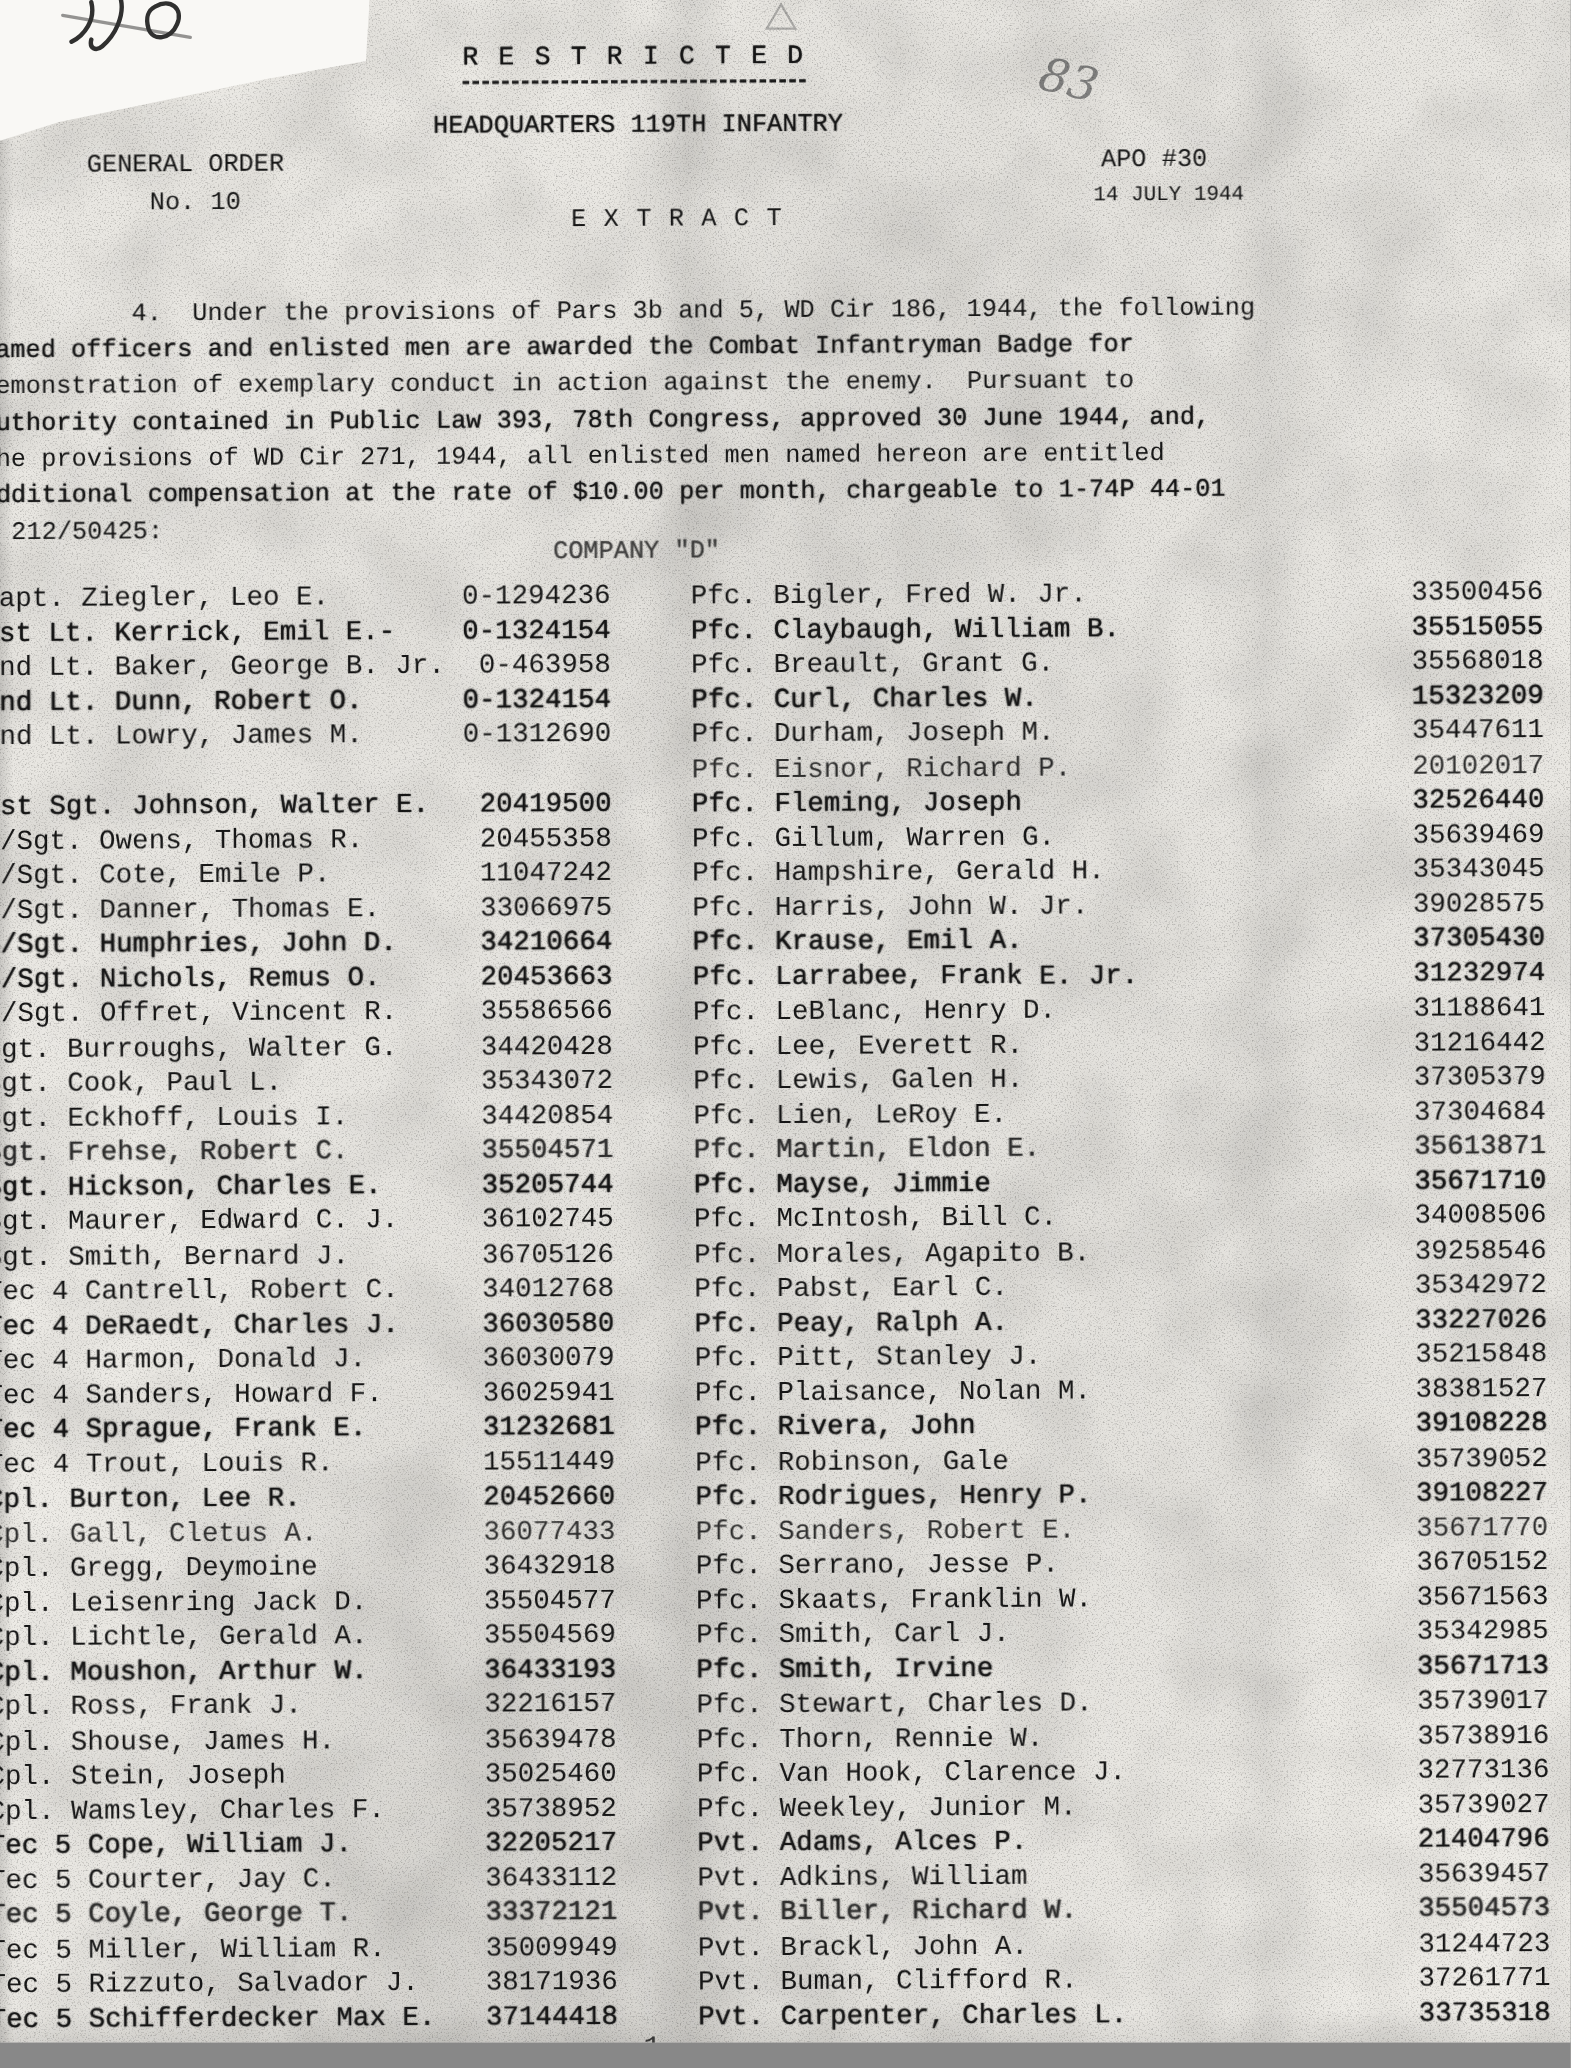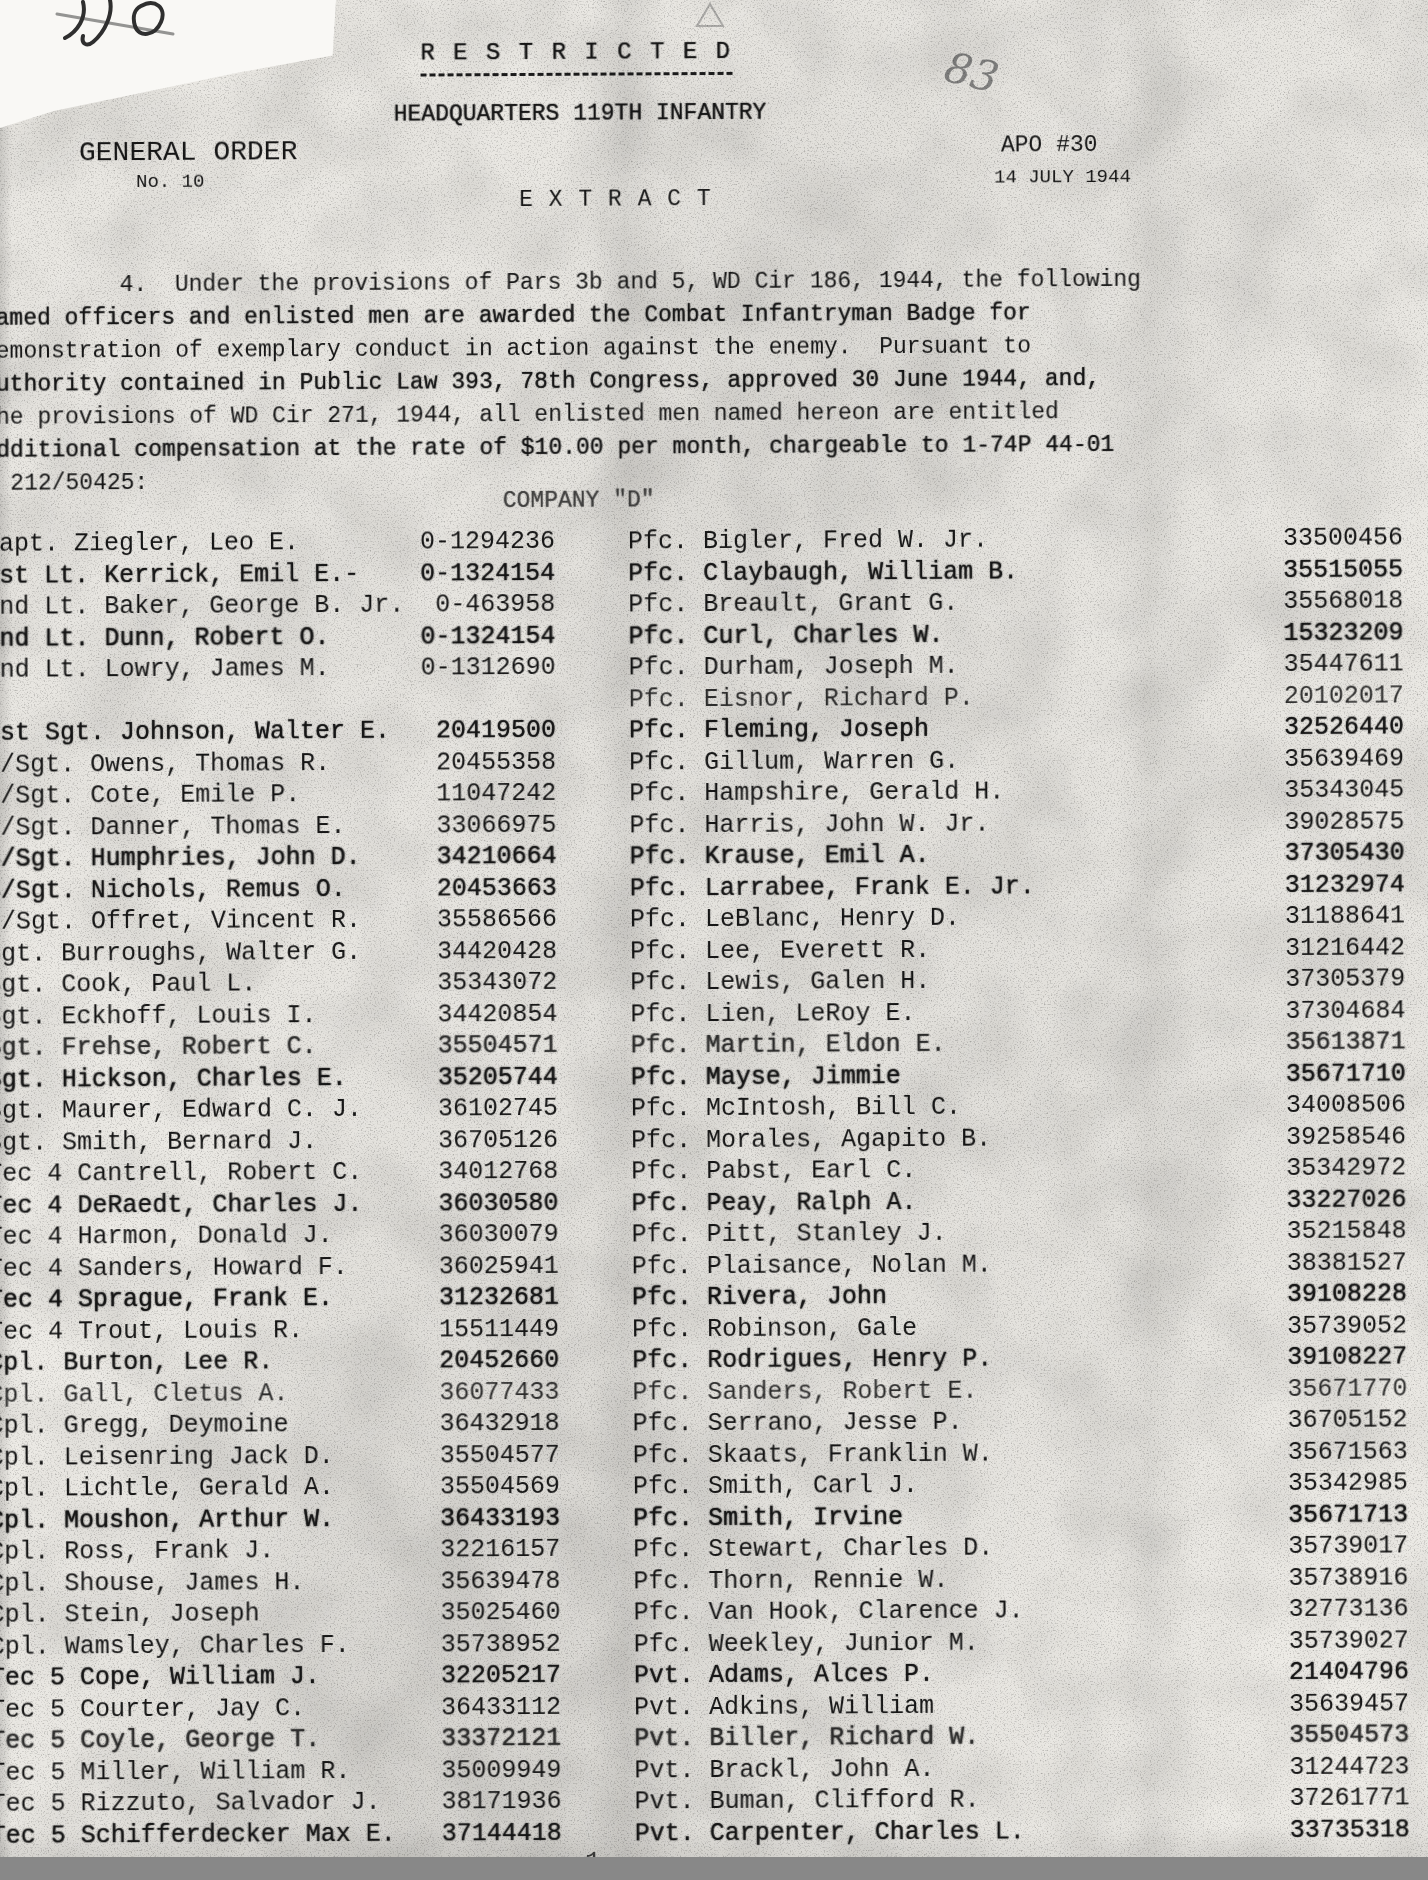--- a/index.html
+++ b/index.html
@@ -33,22 +33,22 @@
     transform:rotate(-0.3deg);
     filter:blur(0.35px) contrast(1.06);
   }
   .typ{position:absolute;white-space:pre;}
   .classification{
     left:425px;top:38px;font-size:24px;letter-spacing:2px;
     border-bottom:3px dashed #222;padding-bottom:7px;
     text-shadow:0 0 1px #111;
   }
   .hq{left:398px;top:100px;font-size:23px;text-shadow:0 0 1px #111;}
-  .go{left:83px;top:134px;font-size:28px;}
-  .go-no{left:140px;top:168px;font-size:19px;font-family:Liberation Mono, monospace;}
+  .go{left:83px;top:134px;font-size:23px;}
+  .go-no{left:140px;top:168px;font-size:23px;font-family:Liberation Mono, monospace;}
   .apo{left:1005px;top:134px;font-size:23px;text-align:right;}
   .date{left:998px;top:168px;font-size:19px;}
   .extract{left:523px;top:186px;font-size:23px;letter-spacing:1px;}
   .paragraph{position:absolute;left:-15px;top:266px;font-size:23px;line-height:33px;}
   .para-line{white-space:pre;}
   .para-line:nth-child(2n){text-shadow:0 0 1.1px #222;}
   .company{left:505px;top:487px;font-size:23px;opacity:.78;text-shadow:0 0 1px #333;}
   .col{position:absolute;font-size:25px;}
   .col-left{left:-14px;top:525px;width:571px;}
   .col-right{left:630px;top:526px;width:775px;}

